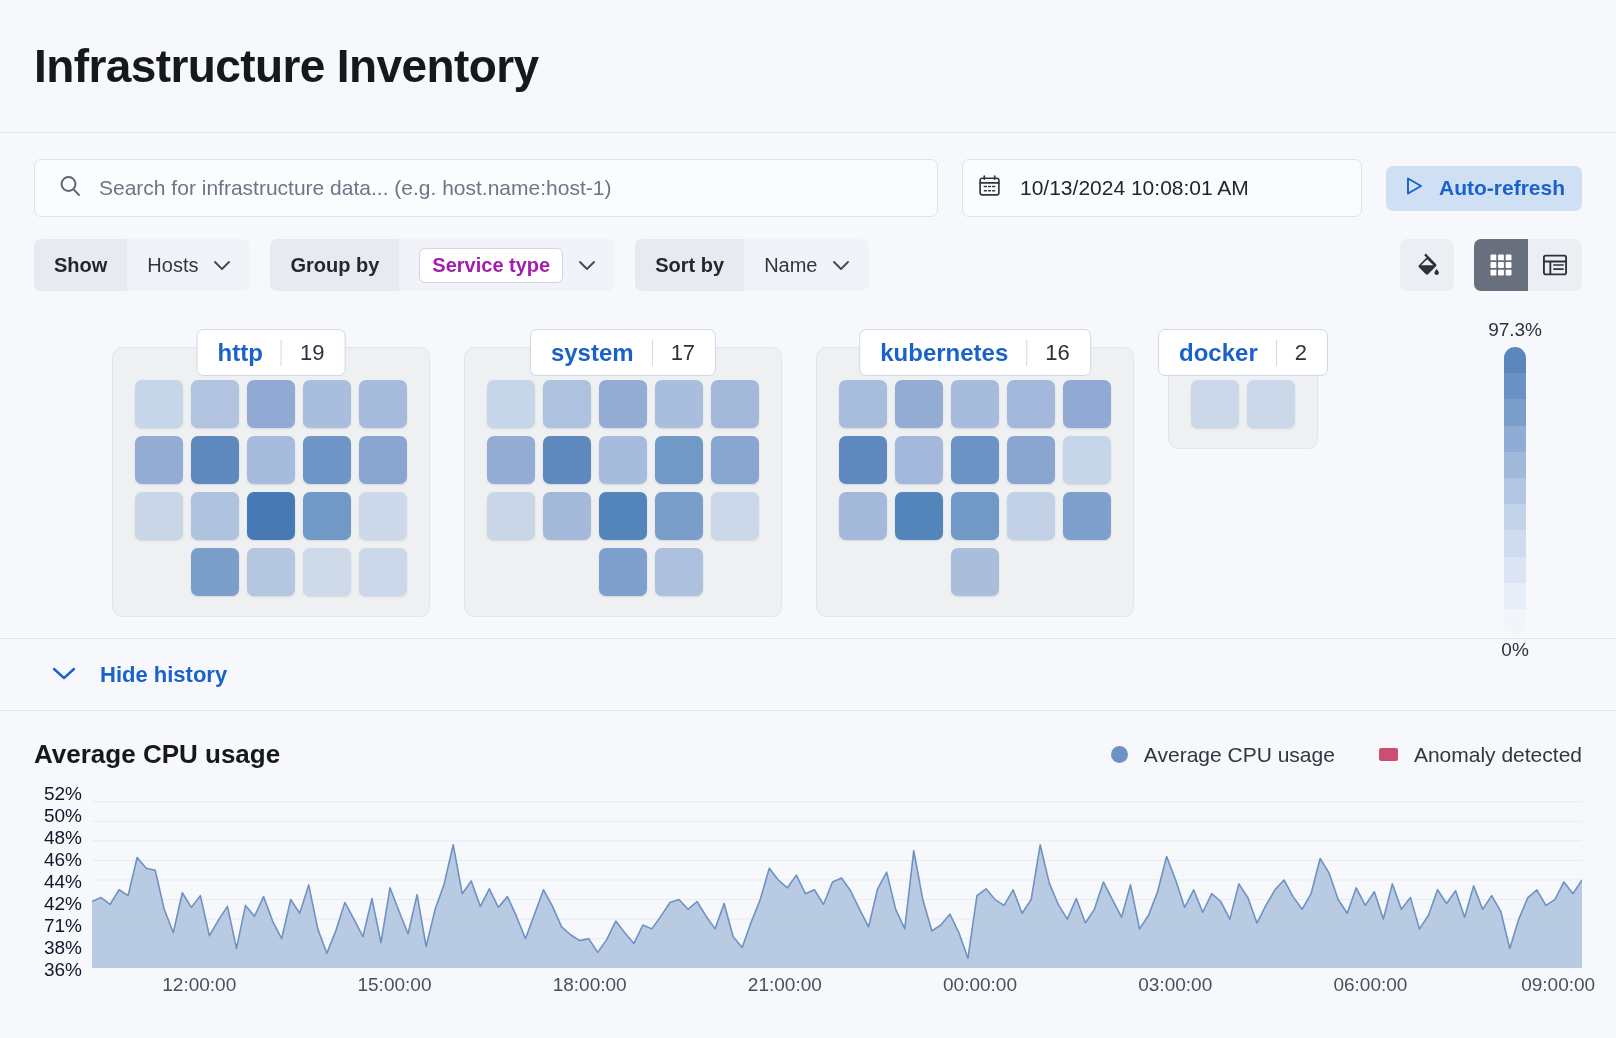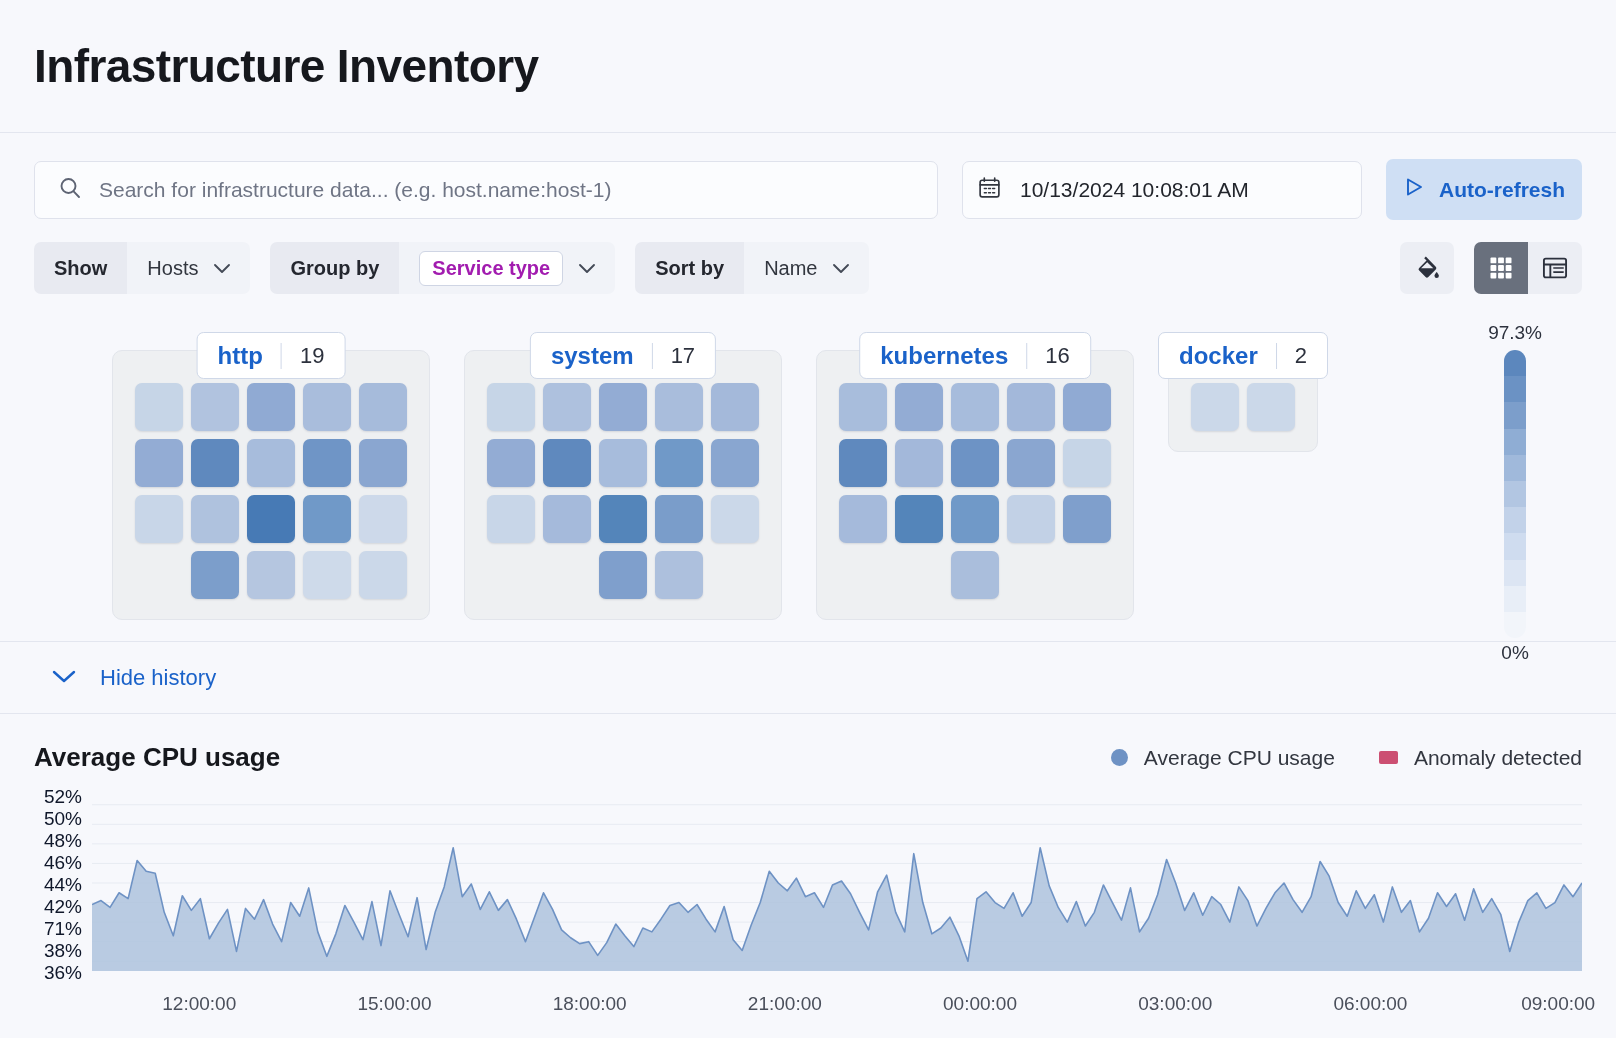--- a/index.html
+++ b/index.html
@@ -53,21 +53,21 @@
     min-width:0;
   }
   .search-box .ph{ color:#6f7585; font-size:21px; }
   .date-box{
     flex:0 0 400px; height:58px;
     background:#fbfcfe; border:1px solid #dfe2ec; border-radius:7px;
     display:flex; align-items:center; gap:18px; padding:0 14px;
     font-size:21px; color:#22252c;
   }
   .refresh-btn{
-    flex:0 0 196px; height:61px;
+    flex:0 0 196px; height:45px;
     background:#cfdff4; color:#1a62c9;
     border:none; border-radius:7px;
     display:flex; align-items:center; justify-content:center; gap:14px;
     font-size:21px; font-weight:700; cursor:pointer; font-family:inherit;
   }
 
   
   .filter-row{ display:flex; align-items:center; margin-top:22px; }
   .fgroup{ display:flex; align-items:center; margin-right:20px; }
   .fgroup .flabel{
@@ -138,40 +138,40 @@
   .legend .bar{
     width:22px; height:288px; border-radius:11px; overflow:hidden;
     display:flex; flex-direction:column;
   }
   .legend .bar i{ display:block; flex:1 1 auto; }
 
   
   .history-toggle{
     height:72px; display:flex; align-items:center; gap:22px;
     padding-left:50px; border-bottom:1px solid #e3e6ef;
-    color:#1a62c9; font-size:22px; font-weight:400; cursor:pointer;
+    color:#1a62c9; font-size:22px; font-weight:700; cursor:pointer;
   }
   .chart-wrap{ padding:28px 34px 0 34px; }
   .chart-head{ display:flex; align-items:center; }
   .chart-title{ font-size:26px; font-weight:700; color:#16181d; }
   .chart-legend{ margin-left:auto; display:flex; align-items:center; gap:44px; }
   .lg-item{ display:flex; align-items:center; gap:16px; font-size:21px; color:#32363f; }
   .lg-dot{ width:17px; height:17px; border-radius:50%; background:#6e92c4; }
   .lg-sq{ width:19px; height:13px; border-radius:2px; background:#cc4f72; }
 
   .plot{ display:flex; margin-top:22px; }
   .yaxis{
     width:58px; display:flex; flex-direction:column; justify-content:space-between;
     font-size:19px; color:#0f172a; text-align:right; padding-right:10px;
     height:176px; margin-top:-9px;
   }
   .plot-area{ position:relative; flex:1 1 auto; height:176px; }
   .plot-area svg{ display:block; width:100%; height:176px; }
   .xaxis{
-    position:relative; height:40px; margin-left:58px; margin-top:22px;
+    position:relative; height:40px; margin-left:58px; margin-top:6px;
   }
   .xaxis span{
     position:absolute; top:0; transform:translateX(-50%);
     font-size:19px; color:#4a4f5b; white-space:nowrap;
   }
 </style>
 </head>
 <body>
 
 <div class="page-header">

